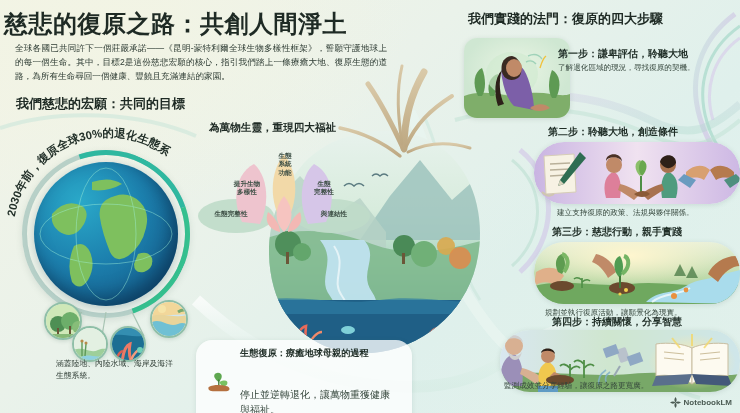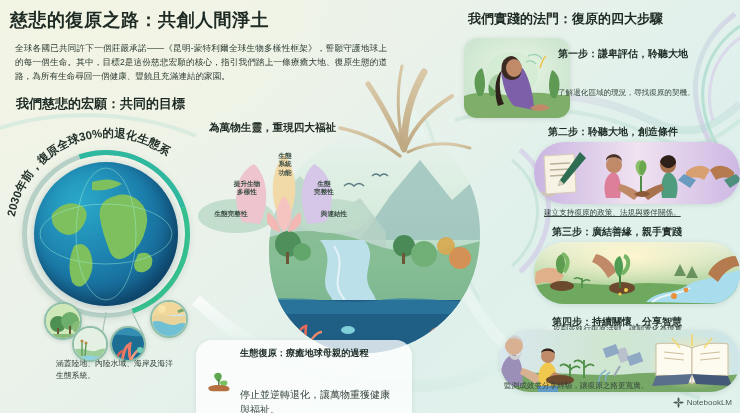--- a/index.html
+++ b/index.html
@@ -14,22 +14,22 @@
       radial-gradient(ellipse 520px 300px at 12% 6%, #f2f4e4 0%, rgba(242,244,228,0) 62%),
       radial-gradient(ellipse 460px 360px at 88% 84%, #dff0ea 0%, rgba(223,240,234,0) 60%),
       linear-gradient(140deg,#f3f4e6 0%,#eaf2ea 38%,#dff0ec 68%,#e4f2ee 100%);
   }
 
   
   .ribbons { position:absolute; inset:0; pointer-events:none; }
 
   
   .h1 {
-    position:absolute; left:10px; top:8px; width:440px;
-    font-size:18px; font-weight:bold; color:#1e2a24; letter-spacing:.5px;
+    position:absolute; left:4px; top:8px; width:440px;
+    font-size:24px; font-weight:bold; color:#1e2a24; letter-spacing:.5px;
     white-space:nowrap;
   }
   .lede {
     position:absolute; left:15px; top:42px; width:372px;
     font-size:8.6px; line-height:1.62; color:#2c3a32; text-align:justify;
   }
   .sec-h {
     position:absolute; font-size:13px; font-weight:bold; color:#1e2a24;
     white-space:nowrap;
   }
@@ -99,21 +99,21 @@
   }
   .step-art {
     position:absolute; border-radius:13px; overflow:hidden;
     box-shadow:0 1px 5px rgba(60,90,80,.15);
   }
 
   
   .wm {
     position:absolute; right:8px; bottom:5px;
     display:flex; align-items:center; gap:3px;
-    font-size:8px; color:#4a5a52; font-weight:normal;
+    font-size:8px; color:#4a5a52; font-weight:bold;
   }
 </style>
 </head>
 <body>
 
 <div id="stage">
 
   <svg class="ribbons" viewBox="0 0 740 413" width="740" height="413">
     <defs>
       <linearGradient id="rbA" x1="0" y1="0" x2="1" y2="1">
@@ -356,21 +356,21 @@
       <path d="M38 32 C 34 44 36 58 40 66 L34 68 C 30 56 30 40 38 32 Z" fill="#2d2019"></path>
       <path d="M66 70 C 74 64 82 66 86 70 C 80 74 70 74 66 70 Z" fill="#c08a68"></path>
       <g stroke="#9ad0b6" stroke-width="1.4" fill="none" opacity=".9">
         <path d="M62 24 q 6 -3 10 2"></path>
           <path d="M64 18 q 9 -4 14 3"></path>
       </g>
       <path d="M76 30 q 3 -10 6 -12" stroke="#f0c23e" stroke-width="1.4" fill="none"></path>
     </svg>
   </div>
   <div class="step-t" style="left:558px; top:47px;">第一步：謙卑評估，聆聽大地</div>
-  <div class="step-d" style="left:558px; top:63px;margin-top:25px;">了解退化區域的現況，尋找復原的契機。</div>
+  <div class="step-d" style="left:558px; top:63px;">了解退化區域的現況，尋找復原的契機。</div>
 
   <div class="step-t" style="left:548px; top:125px;">第二步：聆聽大地，創造條件</div>
   <div class="step-art" style="left:534px; top:142px; width:206px; height:62px; border-radius:30px;">
     <svg viewBox="0 0 206 62" width="206" height="62">
       <defs>
           <linearGradient id="s2bg" x1="0" y1="0" x2="1" y2="0">
         <stop offset="0%" stop-color="#c9b4e2"></stop>
             <stop offset="50%" stop-color="#f0e2f0"></stop>
             <stop offset="100%" stop-color="#cdb8e4"></stop>
       </linearGradient>
@@ -405,23 +405,23 @@
       </g>
 
       <g transform="translate(150,16)">
         <path d="M2 14 C 10 6 20 6 26 12 L20 22 C 14 18 8 20 2 20 Z" fill="#d8a070"></path>
         <path d="M50 14 C 42 6 32 6 26 12 L32 22 C 38 18 44 20 50 20 Z" fill="#b57a4e"></path>
         <path d="M0 16 L -6 22 L 6 30 L 12 22 Z" fill="#6a9bbf"></path>
         <path d="M52 16 L 58 22 L 46 30 L 40 22 Z" fill="#4f8f7e"></path>
       </g>
     </svg>
   </div>
-  <div class="step-d" style="left:544px; top:208px;text-decoration:underline;">建立支持復原的政策、法規與夥伴關係。</div>
-
-  <div class="step-t" style="left:552px; top:225px;">第三步：廣結善緣，親手實踐</div>
+  <div class="step-d" style="left:557px; top:208px;">建立支持復原的政策、法規與夥伴關係。</div>
+
+  <div class="step-t" style="left:552px; top:225px;">第三步：慈悲行動，親手實踐</div>
   <div class="step-art" style="left:534px; top:242px; width:206px; height:62px; border-radius:30px;">
     <svg viewBox="0 0 206 62" width="206" height="62">
       <defs>
         <linearGradient id="s3bg" x1="0" y1="0" x2="0" y2="1">
           <stop offset="0%" stop-color="#e8f0da"></stop>
             <stop offset="60%" stop-color="#bcd9a8"></stop>
             <stop offset="100%" stop-color="#8fbf84"></stop>
         </linearGradient>
         <radialGradient id="s3sun" cx="46%" cy="22%">
             <stop offset="0%" stop-color="#fff6cf"></stop>
@@ -462,21 +462,21 @@
       <circle cx="140" cy="54" r="3" fill="#e8913f"></circle>
         <circle cx="152" cy="48" r="2.4" fill="#e8913f"></circle>
 
       <g transform="translate(168,12)">
         <path d="M34 2 C 22 2 10 10 6 20 L16 28 C 22 18 30 12 38 12 Z" fill="#b57a4e"></path>
       </g>
       <circle cx="92" cy="48" r="2" fill="#f0d24e"></circle>
         <circle cx="86" cy="52" r="1.6" fill="#f0d24e"></circle>
     </svg>
   </div>
-  <div class="step-d" style="left:545px; top:324px;margin-left:8px;">規劃並執行復原活動，讓願景化為現實。</div>
+  <div class="step-d" style="left:545px; top:308px;">規劃並執行復原活動，讓願景化為現實。</div>
 
   <div class="step-t" style="left:552px; top:315px;">第四步：持續關懷，分享智慧</div>
   <div class="step-art" style="left:500px; top:330px; width:240px; height:62px; border-radius:30px;">
     <svg viewBox="0 0 240 62" width="240" height="62">
       <defs>
         <linearGradient id="s4bg" x1="0" y1="0" x2="1" y2="0">
           <stop offset="0%" stop-color="#d9e7f0"></stop>
             <stop offset="45%" stop-color="#cfe6cf"></stop>
             <stop offset="100%" stop-color="#cfe6ea"></stop>
         </linearGradient>

